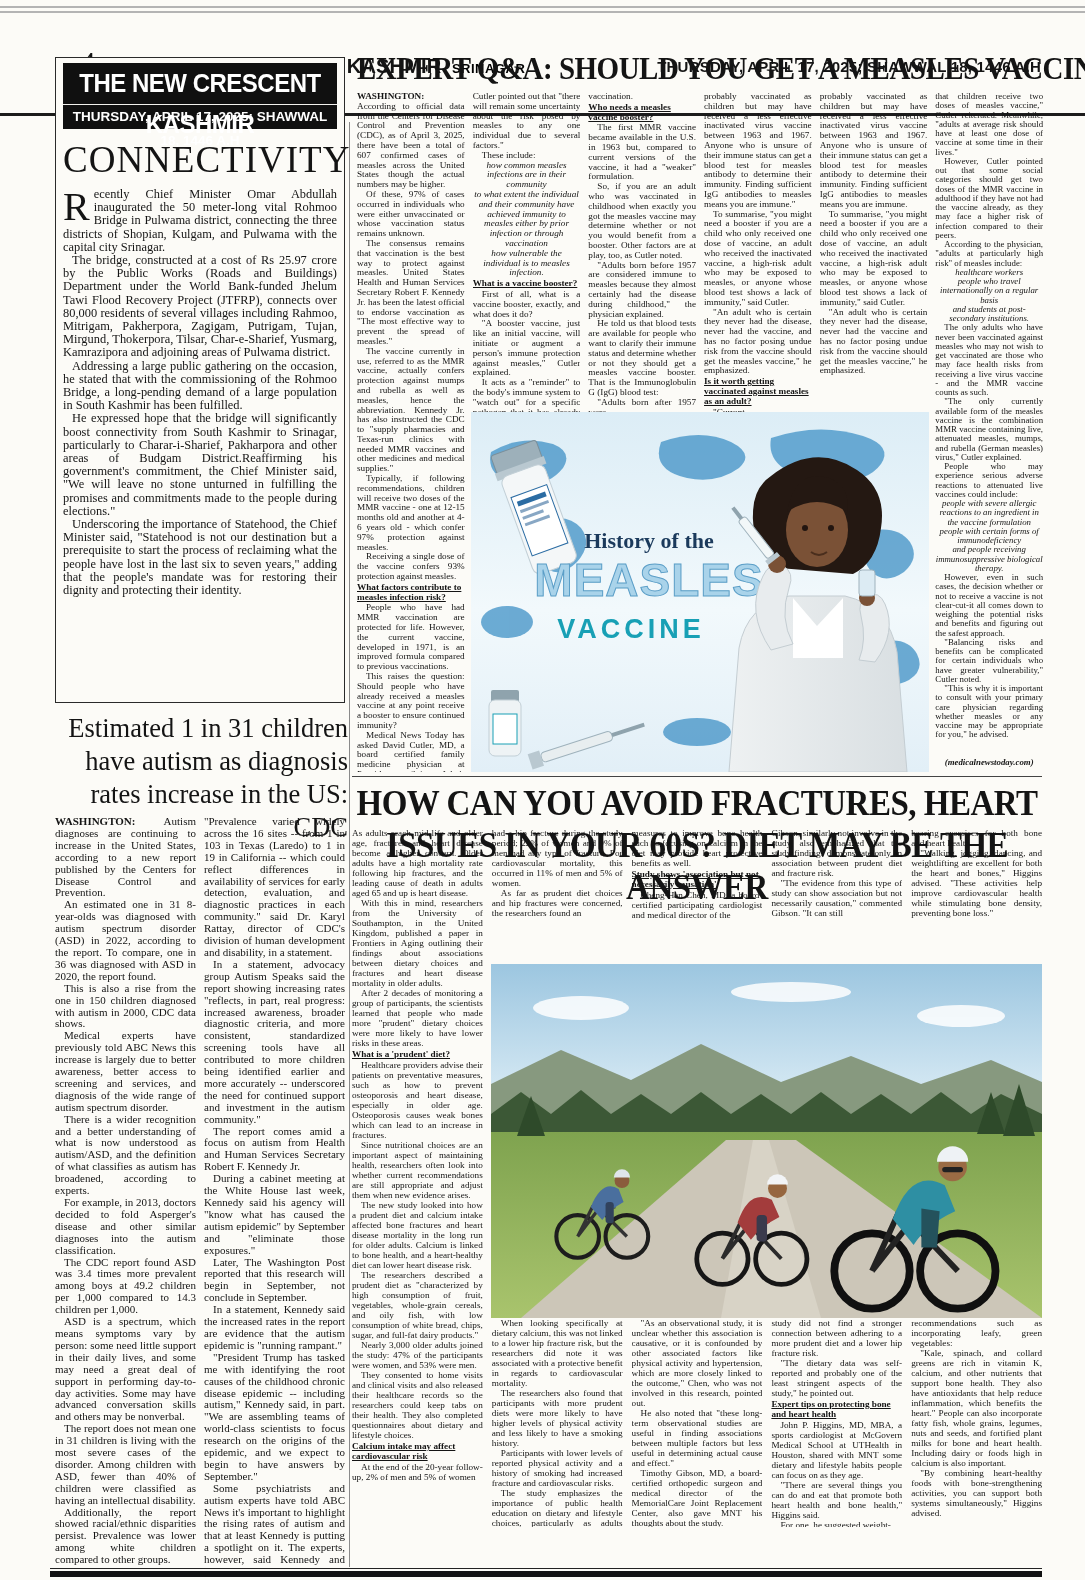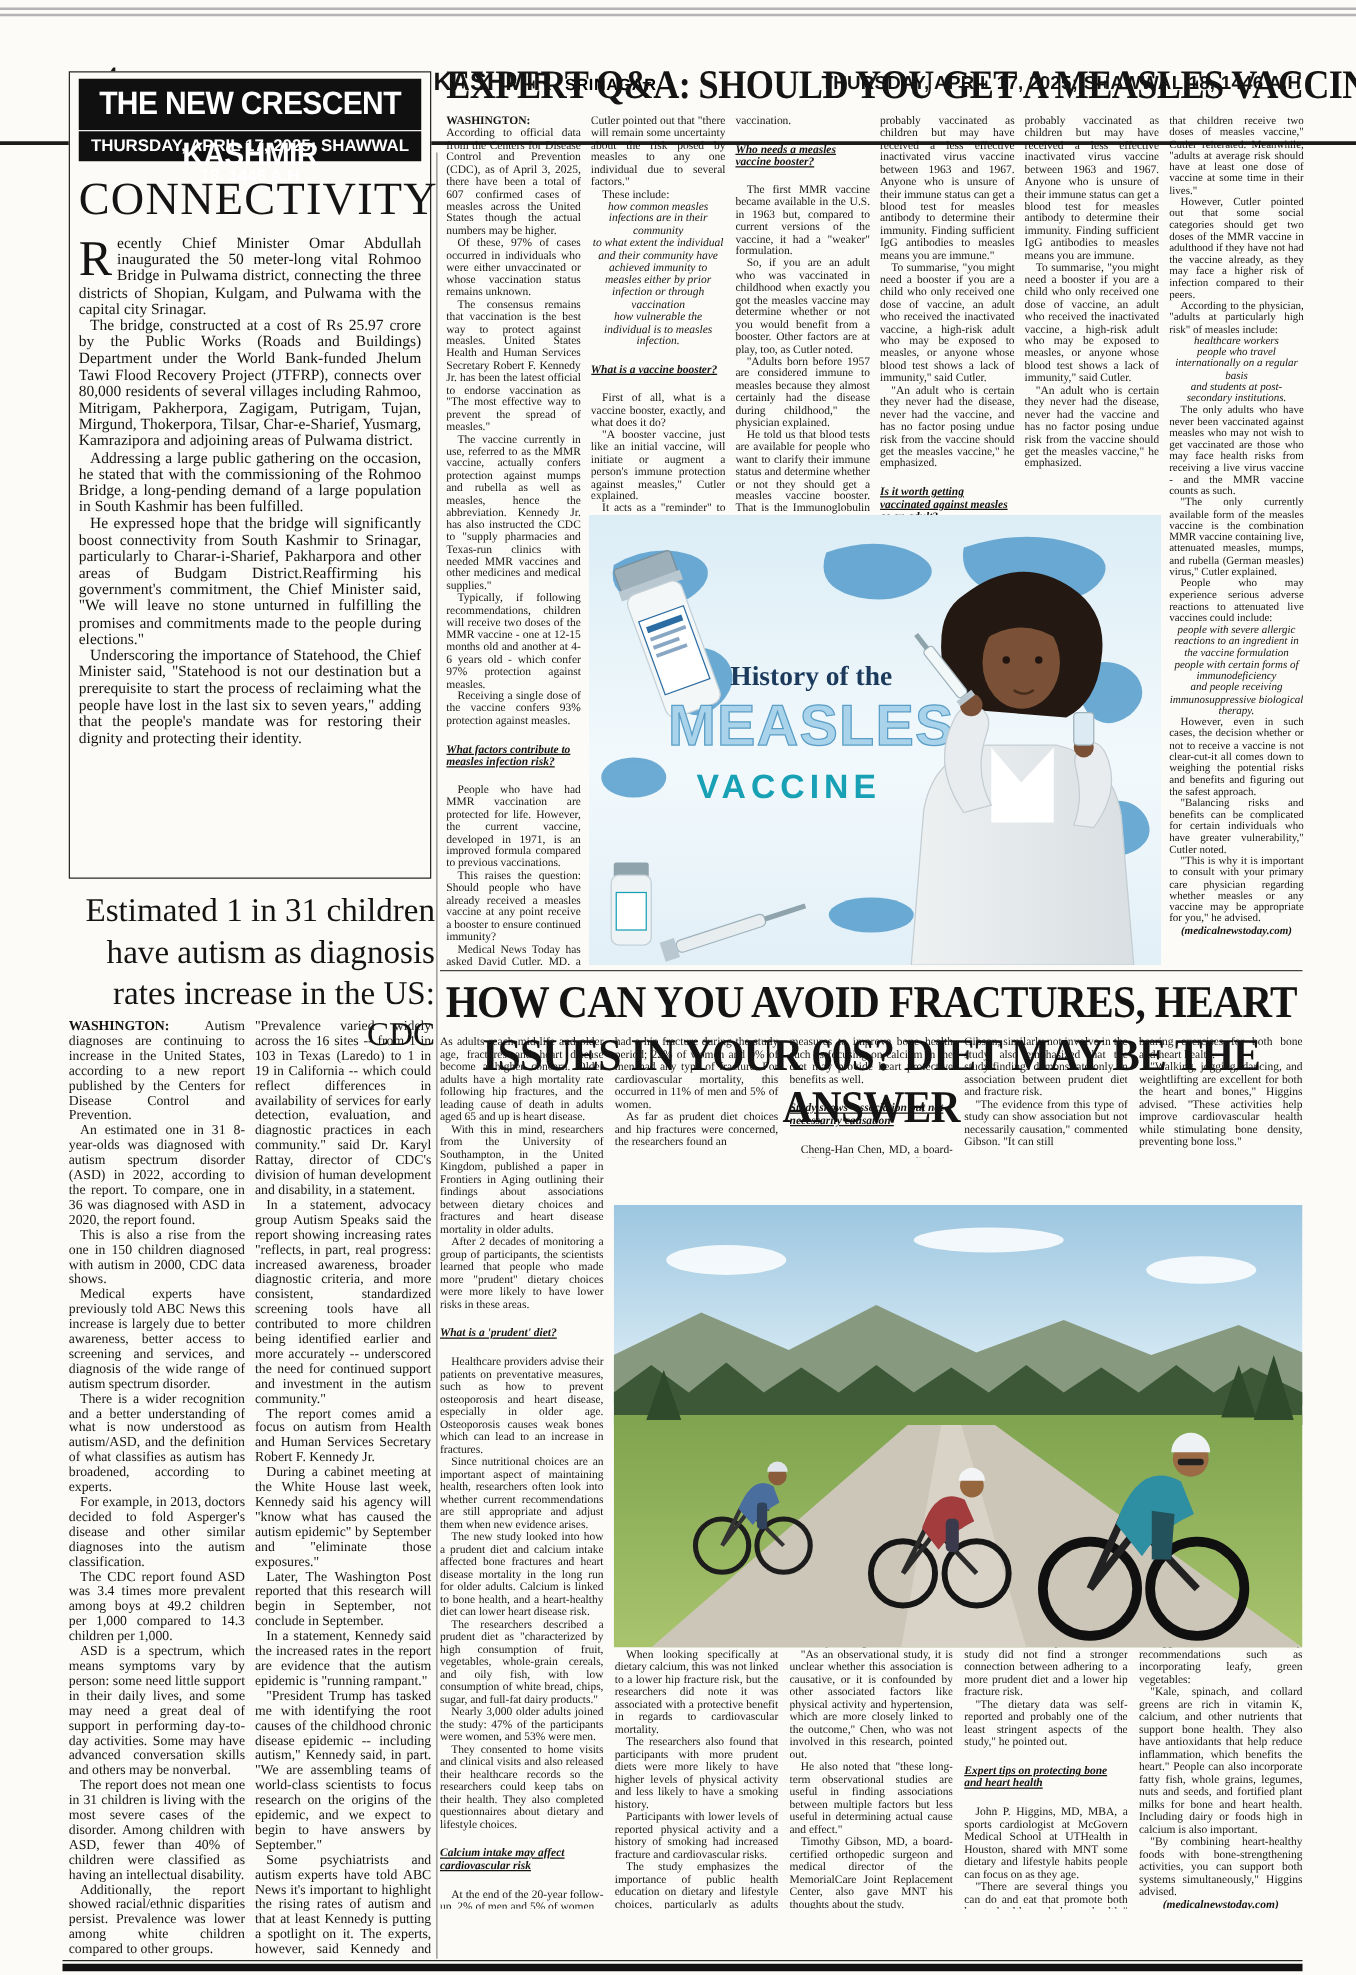--- a/index.html
+++ b/index.html
@@ -15,23 +15,23 @@
   
   .pageno { position:absolute; left:80px; top:46px; font-size:31px; font-family:"Liberation Serif",serif; }
   .mast-line { position:absolute; left:130px; top:55px; font-family:"Liberation Sans",sans-serif; white-space:nowrap; }
   .mast-line .mast { font-weight:bold; font-size:20px; letter-spacing:.2px; }
   .mast-line .city { font-size:13px; font-weight:bold; color:#000000; margin-left:6px; letter-spacing:.5px; }
   .hdate { position:absolute; right:44px; top:58px; font-family:"Liberation Sans",sans-serif; font-weight:bold; font-size:15px; letter-spacing:.2px; }
 
   
   .art p { text-align:justify; text-indent:9px; }
   .art p.lead { text-indent:0; }
-  .art p.sub { font-style:italic; font-weight:bold; text-decoration:underline; text-indent:0; text-align:left; margin:13px 0; }
+  .art p.sub { font-weight:bold; text-decoration:underline; text-indent:0; text-align:left; margin:1px 0; }
   .art p.ic { font-style:italic; text-align:center; text-indent:0; }
-  .art p.credit { font-style:italic; font-weight:bold; text-align:center; text-indent:0; margin-top:0; }
+  .art p.credit { font-style:italic; font-weight:bold; text-align:center; text-indent:0; margin-top:18px; }
   .dropcap { float:left; font-size:40px; line-height:31px; padding:3px 4px 0 0; }
 
   
   .connect-box {
     position:absolute; left:55px; top:57px; width:290px; height:646px;
     border:1px solid #2a2a2a; background:#fcfbf7; padding:5px 7px;
   }
   .cbar1 {
     background:#101010; color:#fff; text-align:center;
     font-family:"Liberation Sans",sans-serif; font-weight:bold;

